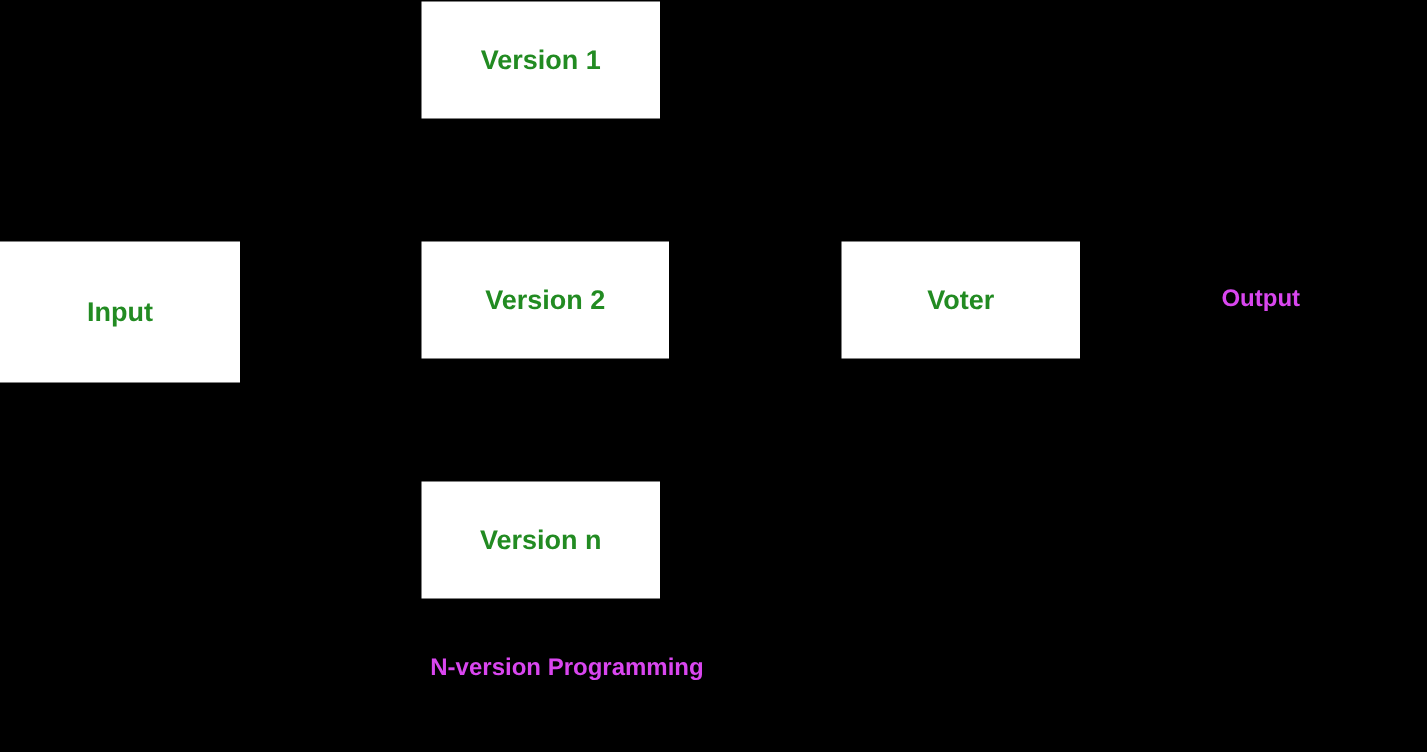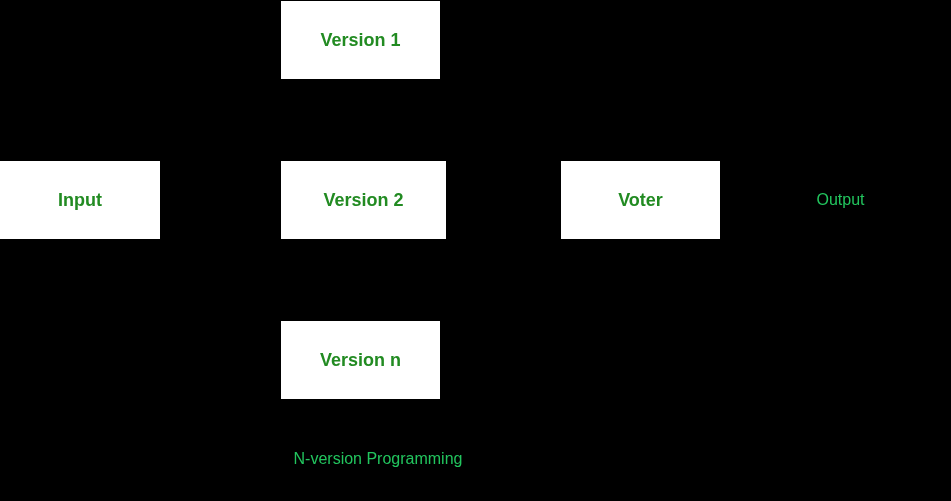--- a/index.html
+++ b/index.html
@@ -21,37 +21,37 @@
     display: flex;
     align-items: center;
     justify-content: center;
   }
   .node .label {
     color: #228B22;
     font-size: 18px;
     font-weight: 700;
     white-space: nowrap;
   }
-  #node-input     { left: 0;     top: 161px; width: 160px; height: 78px; }
+  #node-input     { left: 0;     top: 161px; width: 160px; height: 94px; }
   #node-version-1 { left: 281px; top: 1px;   width: 159px; height: 78px; }
   #node-version-2 { left: 281px; top: 161px; width: 165px; height: 78px; }
   #node-version-n { left: 281px; top: 321px; width: 159px; height: 78px; }
   #node-voter     { left: 561px; top: 161px; width: 159px; height: 78px; }
   .floating-label {
     position: absolute;
     display: flex;
     align-items: center;
     justify-content: center;
-    color: #22c55e;
+    color: #d946ef;
     font-size: 16px;
-    font-weight: normal;
+    font-weight: bold;
     white-space: nowrap;
   }
   #output-label { left: 780px; top: 161px; width: 121px; height: 78px; }
-  #diagram-caption { left: 253px; top: 447px; width: 250px; height: 24px; }
+  #diagram-caption { left: 253px; top: 434px; width: 250px; height: 24px; }
 </style>
 </head>
 <body>
 
 <div class="canvas">
 
   <div class="node" id="node-input">
     <span class="label">Input</span>
   </div>
 

